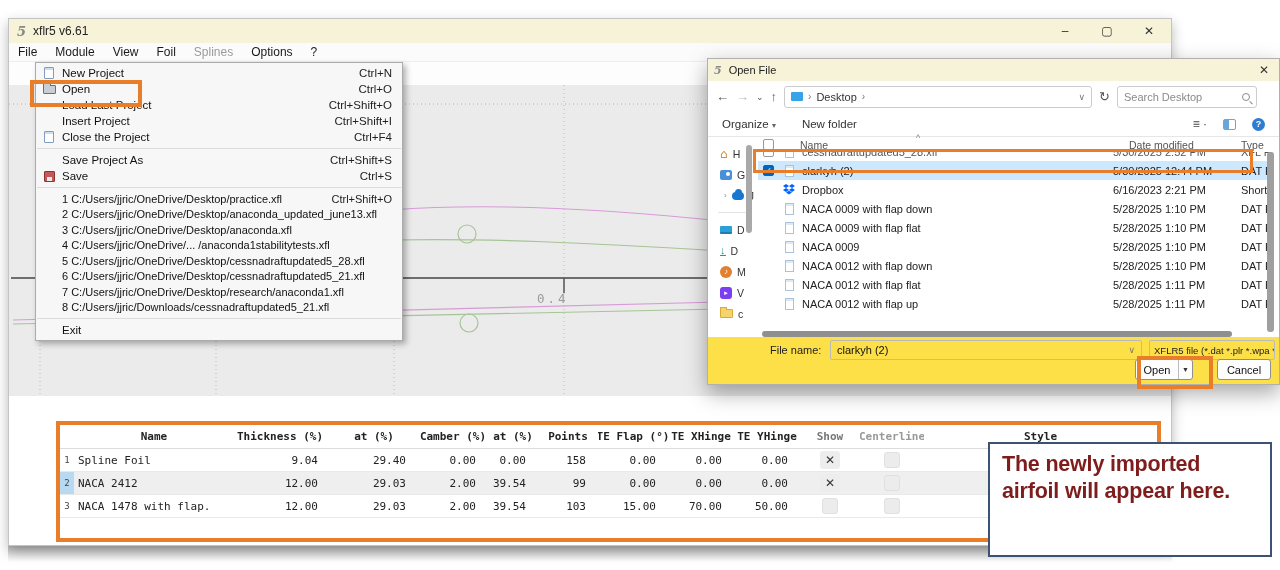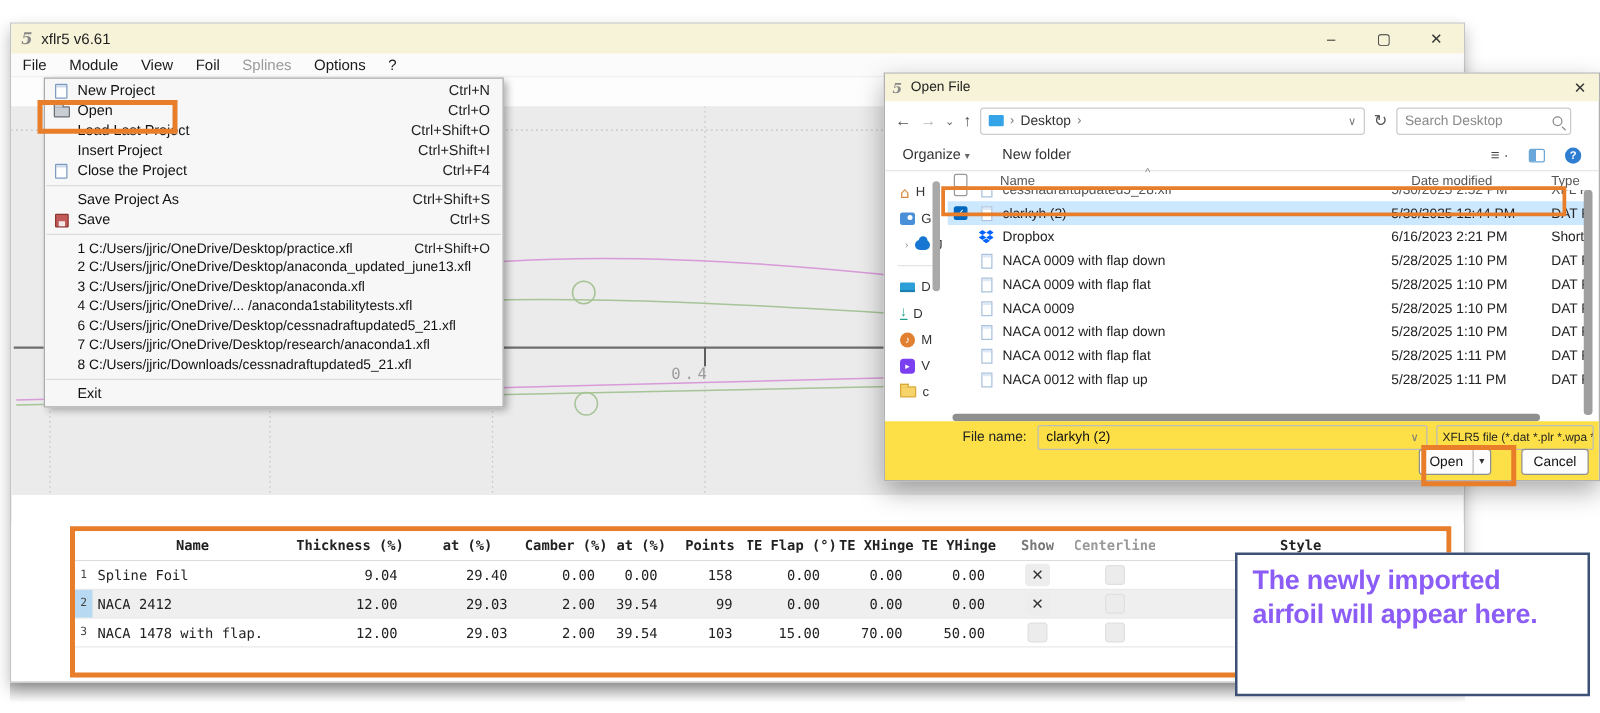--- a/index.html
+++ b/index.html
@@ -150,21 +150,21 @@
     display:flex; align-items:center; justify-content:center; font-size:7px; color:#333; }
   .btn-cancel { width:54px; }
 
   
   .anno { position:absolute; border:4px solid #e87d2a; background:transparent; z-index:7; }
   .anno-open-item { left:30px; top:80px; width:112px; height:27px; }
   .anno-file-row { left:45px; top:90px; width:500px; height:24px; border-width:3px; }
   .anno-open-btn { left:429px; top:297px; width:76px; height:33px; }
   .callout { position:absolute; left:988px; top:442px; width:284px; height:115px; background:#fff;
     border:2px solid #3d5177; z-index:8; padding:7px 12px; font-size:21.5px; font-weight:bold;
-    color:#8b5cf6; line-height:1.27; letter-spacing:-0.2px; }
+    color:#7f1d1d; line-height:1.27; letter-spacing:-0.2px; }
   .window-shadow { position:absolute; left:8px; top:546px; width:1164px; height:16px;
     background:linear-gradient(#bdbdbd, rgba(255,255,255,0)); z-index:0; }
 </style>
 </head>
 <body>
 
 <div class="window-shadow"></div>
 
 <div class="main-window">
   <div class="titlebar">
@@ -346,20 +346,24 @@
   <div class="fm-item fm-recent">
     <span class="fm-gutter"></span>
       <span class="fm-label">3 C:/Users/jjric/OneDrive/Desktop/anaconda.xfl</span>
   </div>
   <div class="fm-item fm-recent">
     <span class="fm-gutter"></span>
       <span class="fm-label">4 C:/Users/jjric/OneDrive/...  /anaconda1stabilitytests.xfl</span>
   </div>
   <div class="fm-item fm-recent">
     <span class="fm-gutter"></span>
+      <span class="fm-label">5 C:/Users/jjric/OneDrive/Desktop/cessnadraftupdated5_28.xfl</span>
+  </div>
+  <div class="fm-item fm-recent">
+    <span class="fm-gutter"></span>
       <span class="fm-label">6 C:/Users/jjric/OneDrive/Desktop/cessnadraftupdated5_21.xfl</span>
   </div>
   <div class="fm-item fm-recent">
     <span class="fm-gutter"></span>
       <span class="fm-label">7 C:/Users/jjric/OneDrive/Desktop/research/anaconda1.xfl</span>
   </div>
   <div class="fm-item fm-recent">
     <span class="fm-gutter"></span>
       <span class="fm-label">8 C:/Users/jjric/Downloads/cessnadraftupdated5_21.xfl</span>
   </div>

